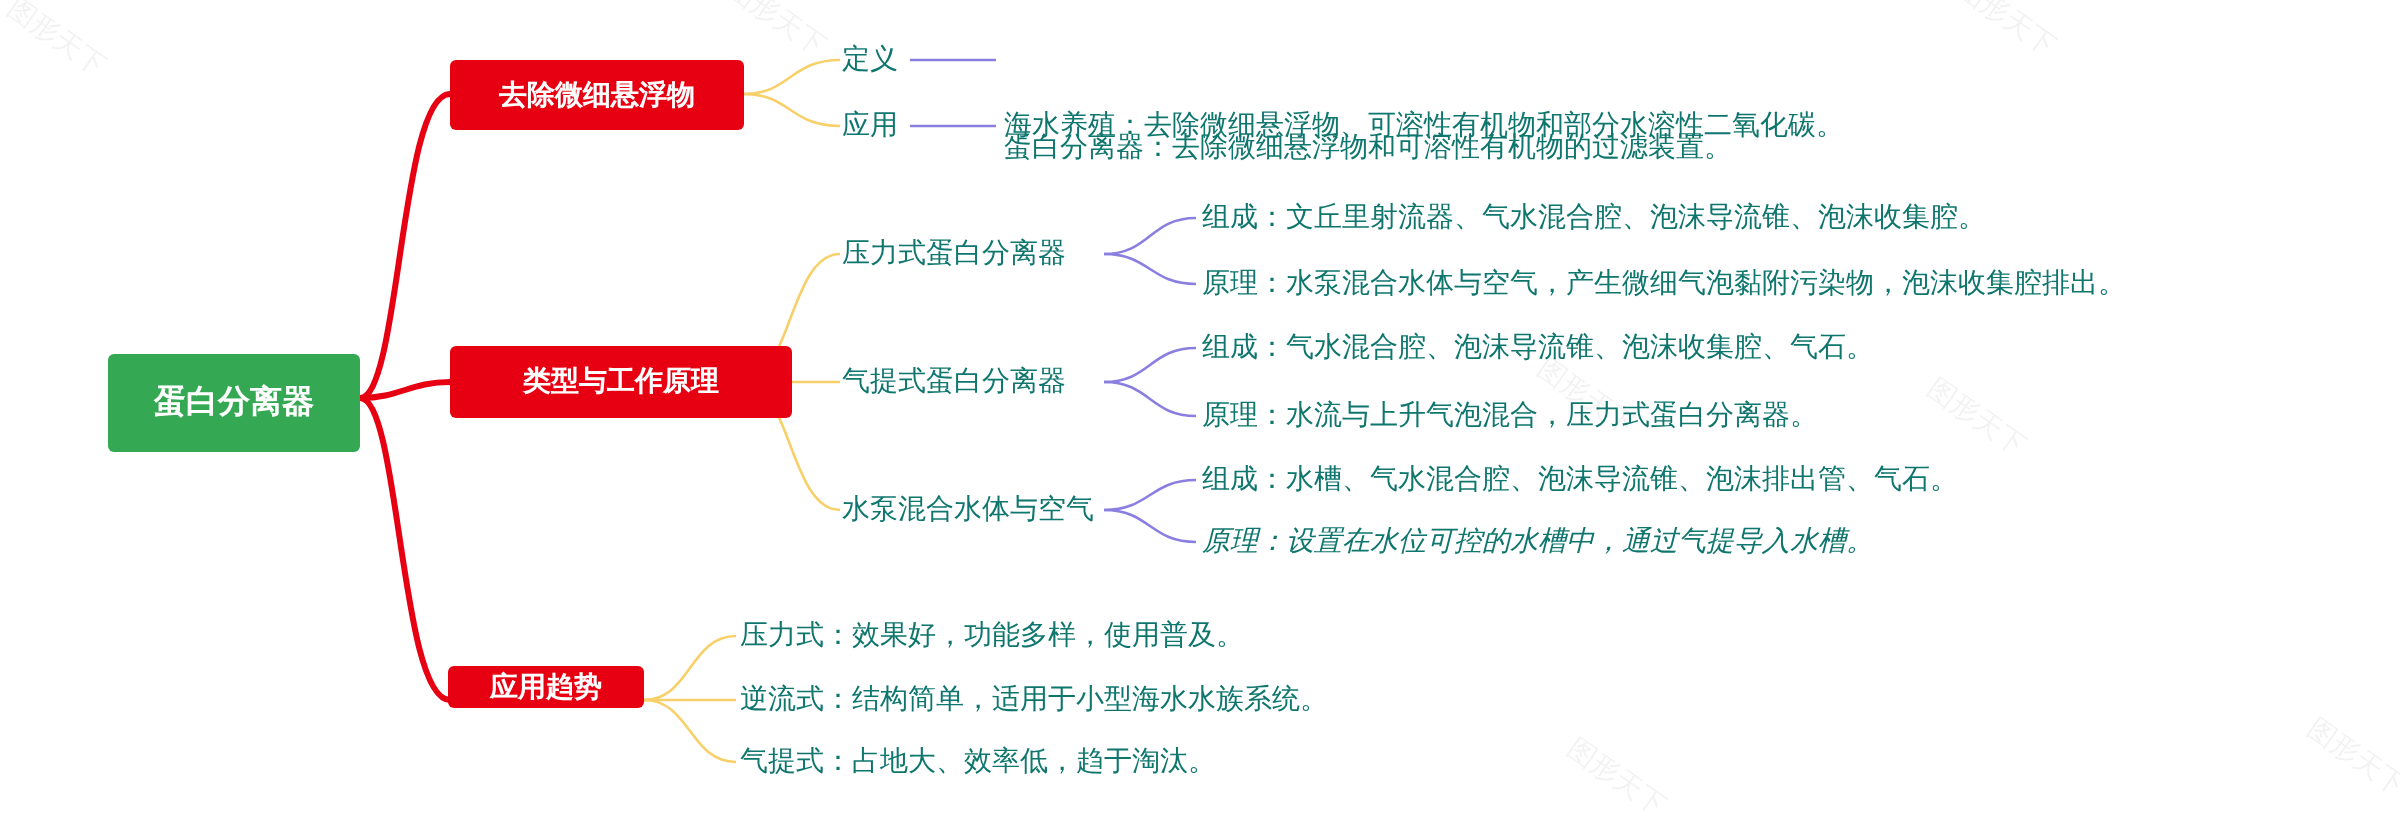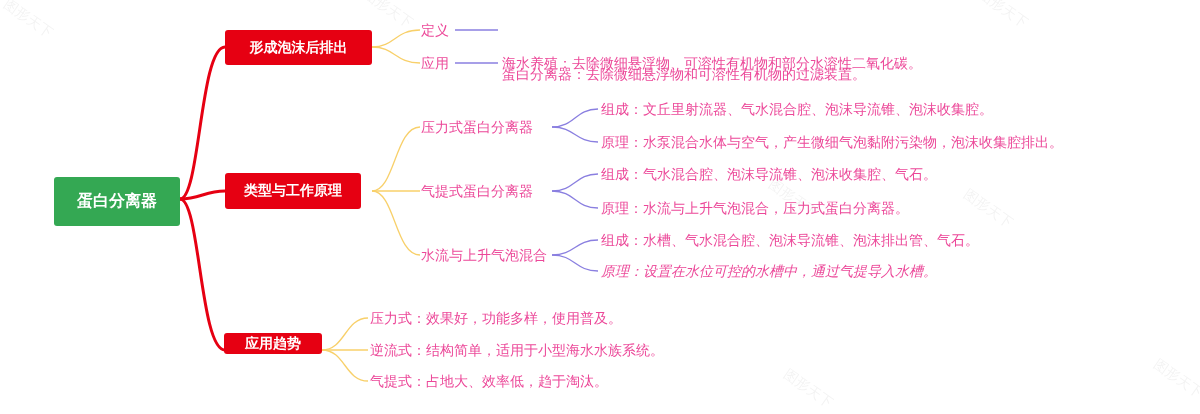--- a/index.html
+++ b/index.html
@@ -3,21 +3,21 @@
 <meta charset="utf-8">
 <style>
   html,body{margin:0;padding:0;}
   body{width:1200px;height:414px;background:#ffffff;position:relative;overflow:hidden;
        font-family:"DejaVu Sans","Liberation Sans",sans-serif;}
   svg.lines{position:absolute;left:0;top:0;width:1200px;height:414px;}
   .node{position:absolute;display:flex;align-items:center;justify-content:center;
         color:#fff;font-weight:bold;border-radius:3px;box-sizing:border-box;}
   .root{background:#34a853;font-size:16px;}
   .main{background:#e60012;font-size:14px;}
-  .txt{position:absolute;color:#ec4899;font-size:14px;white-space:nowrap;line-height:18px;}
+  .txt{position:absolute;color:#0f766e;font-size:14px;white-space:nowrap;line-height:18px;}
   .wm{position:absolute;color:rgba(0,0,0,0.05);font-size:14px;transform:rotate(35deg);white-space:nowrap;}
 </style>
 </head>
 <body>
 
 <svg class="lines" viewBox="0 0 1200 414">
 
   <g fill="none" stroke="#e60012" stroke-linecap="round">
     <path d="M180 199 C 200 199, 200 47, 225 47" stroke-width="3"></path>
     <path d="M180 199 C 200 199, 205 191, 225 191" stroke-width="3"></path>
@@ -45,43 +45,43 @@
     <path d="M552 255 C 575 255, 575 240, 598 240"></path>
     <path d="M552 255 C 575 255, 575 271, 598 271"></path>
   </g>
 </svg>
 
 <div class="node root" style="left:54px;top:177px;width:126px;height:49px;">
   <span>蛋白分离器</span>
 </div>
 
 <div class="node main" style="left:225px;top:30px;width:147px;height:35px;">
-  <span>形成泡沫后排出</span>
+  <span>去除微细悬浮物</span>
 </div>
-<div class="node main" style="left:225px;top:173px;width:136px;height:36px;">
+<div class="node main" style="left:225px;top:173px;width:171px;height:36px;">
   <span>类型与工作原理</span>
 </div>
 <div class="node main" style="left:224px;top:333px;width:98px;height:21px;">
   <span>应用趋势</span>
 </div>
 
 <div class="txt" style="left:421px;top:21px;">定义</div>
 <div class="txt" style="left:502px;top:21px;margin-top:44px;">蛋白分离器：去除微细悬浮物和可溶性有机物的过滤装置。</div>
 <div class="txt" style="left:421px;top:54px;">应用</div>
 <div class="txt" style="left:502px;top:54px;">海水养殖：去除微细悬浮物、可溶性有机物和部分水溶性二氧化碳。</div>
 
 <div class="txt" style="left:421px;top:118px;">压力式蛋白分离器</div>
 <div class="txt" style="left:601px;top:100px;">组成：文丘里射流器、气水混合腔、泡沫导流锥、泡沫收集腔。</div>
 <div class="txt" style="left:601px;top:133px;">原理：水泵混合水体与空气，产生微细气泡黏附污染物，泡沫收集腔排出。</div>
 
 <div class="txt" style="left:421px;top:182px;">气提式蛋白分离器</div>
 <div class="txt" style="left:601px;top:165px;">组成：气水混合腔、泡沫导流锥、泡沫收集腔、气石。</div>
 <div class="txt" style="left:601px;top:199px;">原理：水流与上升气泡混合，压力式蛋白分离器。</div>
 
-<div class="txt" style="left:421px;top:246px;">水流与上升气泡混合</div>
+<div class="txt" style="left:421px;top:246px;">水泵混合水体与空气</div>
 <div class="txt" style="left:601px;top:231px;">组成：水槽、气水混合腔、泡沫导流锥、泡沫排出管、气石。</div>
 <div class="txt" style="left:601px;top:262px;font-style:italic;">原理：设置在水位可控的水槽中，通过气提导入水槽。</div>
 
 <div class="txt" style="left:370px;top:309px;">压力式：效果好，功能多样，使用普及。</div>
 <div class="txt" style="left:370px;top:341px;">逆流式：结构简单，适用于小型海水水族系统。</div>
 <div class="txt" style="left:370px;top:372px;">气提式：占地大、效率低，趋于淘汰。</div>
 
 <div class="wm" style="left:0px;top:10px;">图形天下</div>
 <div class="wm" style="left:360px;top:0px;">图形天下</div>
 <div class="wm" style="left:975px;top:0px;">图形天下</div>

